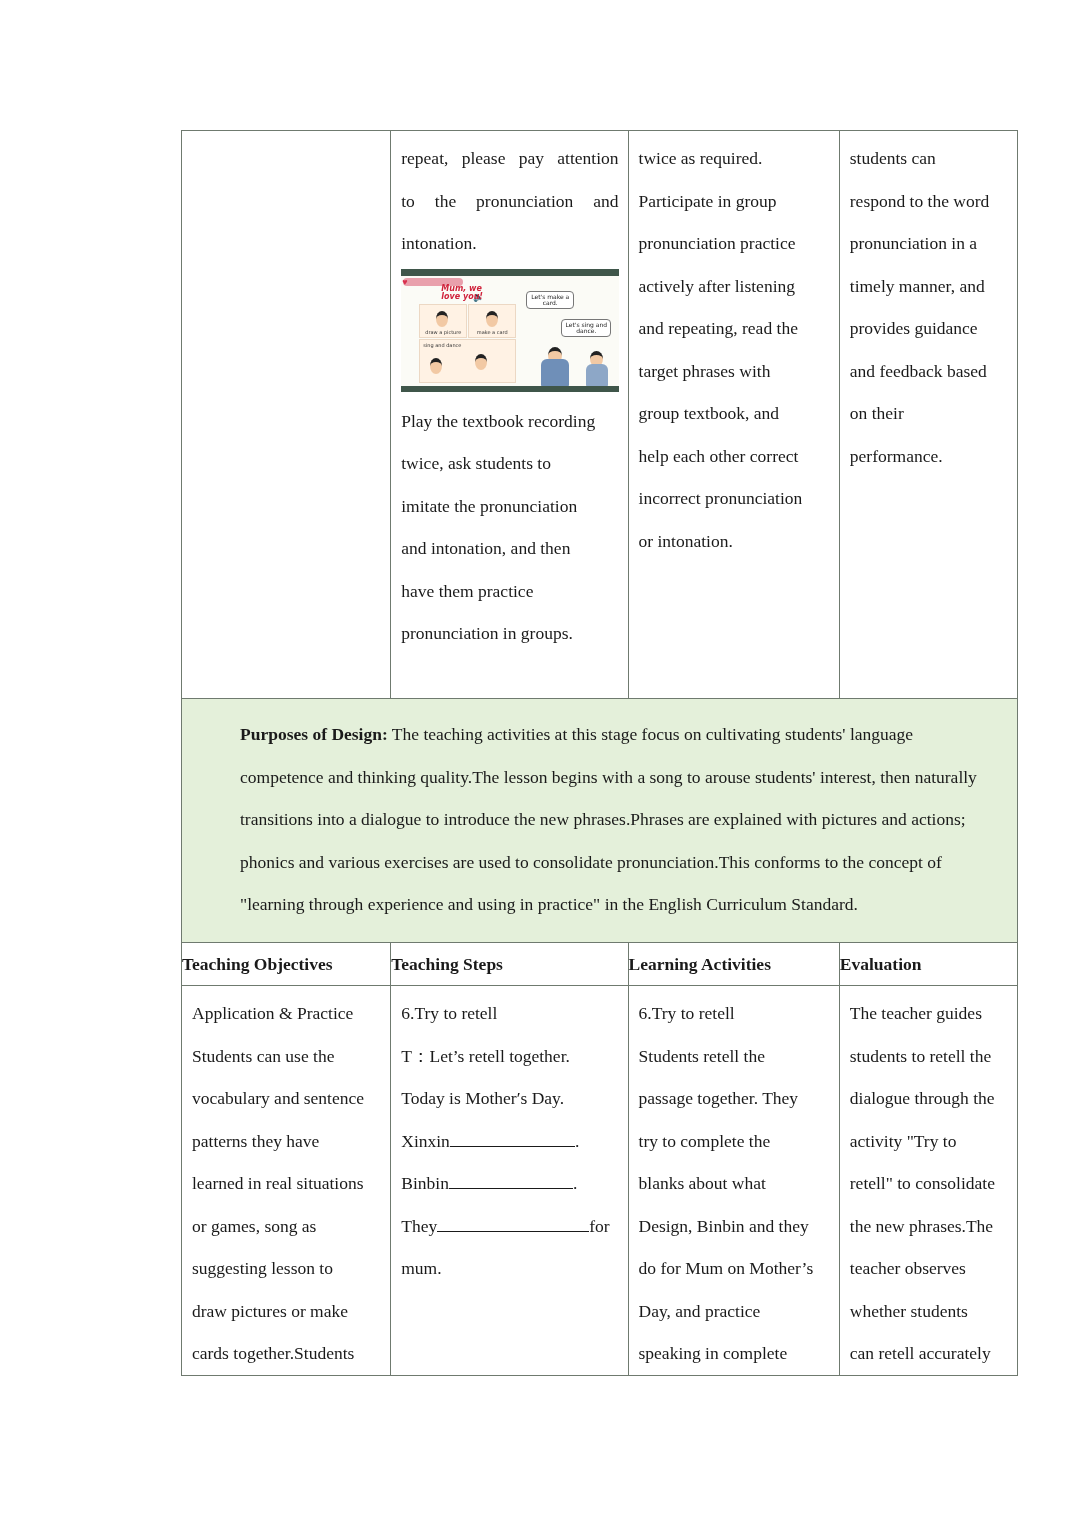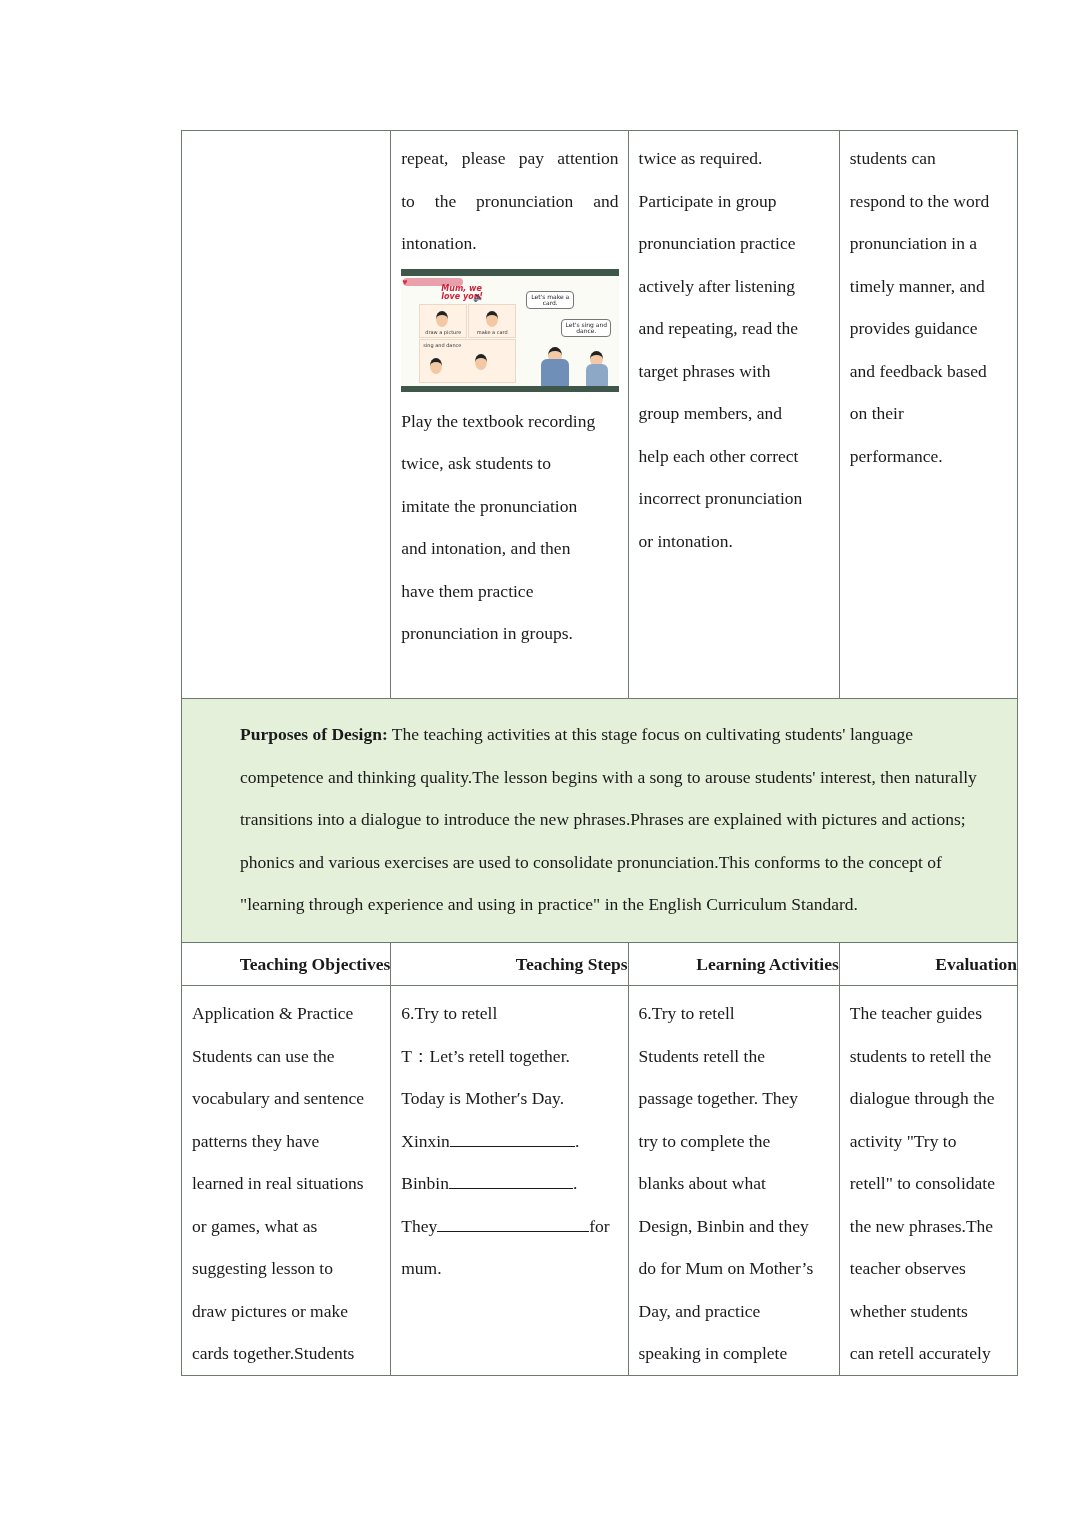--- a/index.html
+++ b/index.html
@@ -8,21 +8,21 @@
     .page { position: absolute; left: 138px; top: 130px; width: 961px; padding-left: 43px; }
     table { border-collapse: collapse; width: 837px; table-layout: fixed; }
     td, th { border: 1.5px solid #6f7a6f; vertical-align: top; padding: 0; }
     .c1 { width: 209px; } .c2 { width: 237px; } .c3 { width: 211px; } .c4 { width: 178px; }
     .cell { padding: 6px 9px 0 10px; font-size: 17.5px; line-height: 42.5px; }
     .line { display: block; white-space: nowrap; }
     .jline { display: block; text-align: justify; text-align-last: justify; }
     .green { background: #e4f0da; }
     .green .cell { padding: 14px 10px 14px 10px; line-height: 42.5px; font-size: 17.5px; margin-left: 48px; }
     .green b { font-weight: bold; }
-    th { font-weight: bold; font-size: 17.5px; height: 42px; text-align: right; vertical-align: middle; }
+    th { font-weight: bold; font-size: 17.5px; height: 42px; text-align: left; vertical-align: middle; }
     .blank { display: inline-block; border-bottom: 1px solid #1a1a1a; height: 18px; vertical-align: baseline; }
     .b1 { width: 125px; } .b2 { width: 124px; } .b3 { width: 152px; }
     
     .illus { width: 218px; height: 123px; position: relative; margin: 4px 0 8px 0; background: #fbfbf6; overflow: hidden; }
     .illus .topbar { position: absolute; left: 0; top: 0; width: 100%; height: 7px; background: #3f564a; }
     .illus .botbar { position: absolute; left: 0; bottom: 0; width: 100%; height: 6px; background: #3f564a; }
     .illus .banner { position: absolute; left: 2px; top: 9px; width: 60px; height: 8px; background: #e9a0ac; border-radius: 4px; }
     .illus .heart { position: absolute; left: 1px; top: 8px; color: #d9304d; font-size: 9px; line-height: 10px; }
     .illus .speaker { position: absolute; left: 72px; top: 7px; font-size: 9px; color: #999; }
     .illus .title { position: absolute; left: 40px; top: 16px; width: 60px; text-align: left; font: bold italic 8px/8px "DejaVu Sans", sans-serif; color: #d0233c; }
@@ -98,21 +98,21 @@
         </div>
       </td>
       <td>
         <div class="cell">
           <span class="line">twice as required.</span>
           <span class="line">Participate in group</span>
           <span class="line">pronunciation practice</span>
           <span class="line">actively after listening</span>
           <span class="line">and repeating, read the</span>
           <span class="line">target phrases with</span>
-          <span class="line">group members, and</span>
+          <span class="line">group textbook, and</span>
           <span class="line">help each other correct</span>
           <span class="line">incorrect pronunciation</span>
           <span class="line">or intonation.</span>
         </div>
       </td>
       <td>
         <div class="cell">
           <span class="line">students can</span>
           <span class="line">respond to the word</span>
           <span class="line">pronunciation in a</span>
@@ -145,21 +145,21 @@
     </tr>
 
     <tr style="height:382px;margin-left:44px;">
       <td>
         <div class="cell">
           <span class="line">Application &amp; Practice</span>
           <span class="line">Students can use the</span>
           <span class="line">vocabulary and sentence</span>
           <span class="line">patterns they have</span>
           <span class="line">learned in real situations</span>
-          <span class="line">or games, what as</span>
+          <span class="line">or games, song as</span>
           <span class="line">suggesting lesson to</span>
           <span class="line">draw pictures or make</span>
           <span class="line">cards together.Students</span>
         </div>
       </td>
       <td>
         <div class="cell">
           <span class="line">6.Try to retell</span>
           <span class="line">T：Let’s retell together.</span>
           <span class="line">Today is Mother′s Day.</span>

